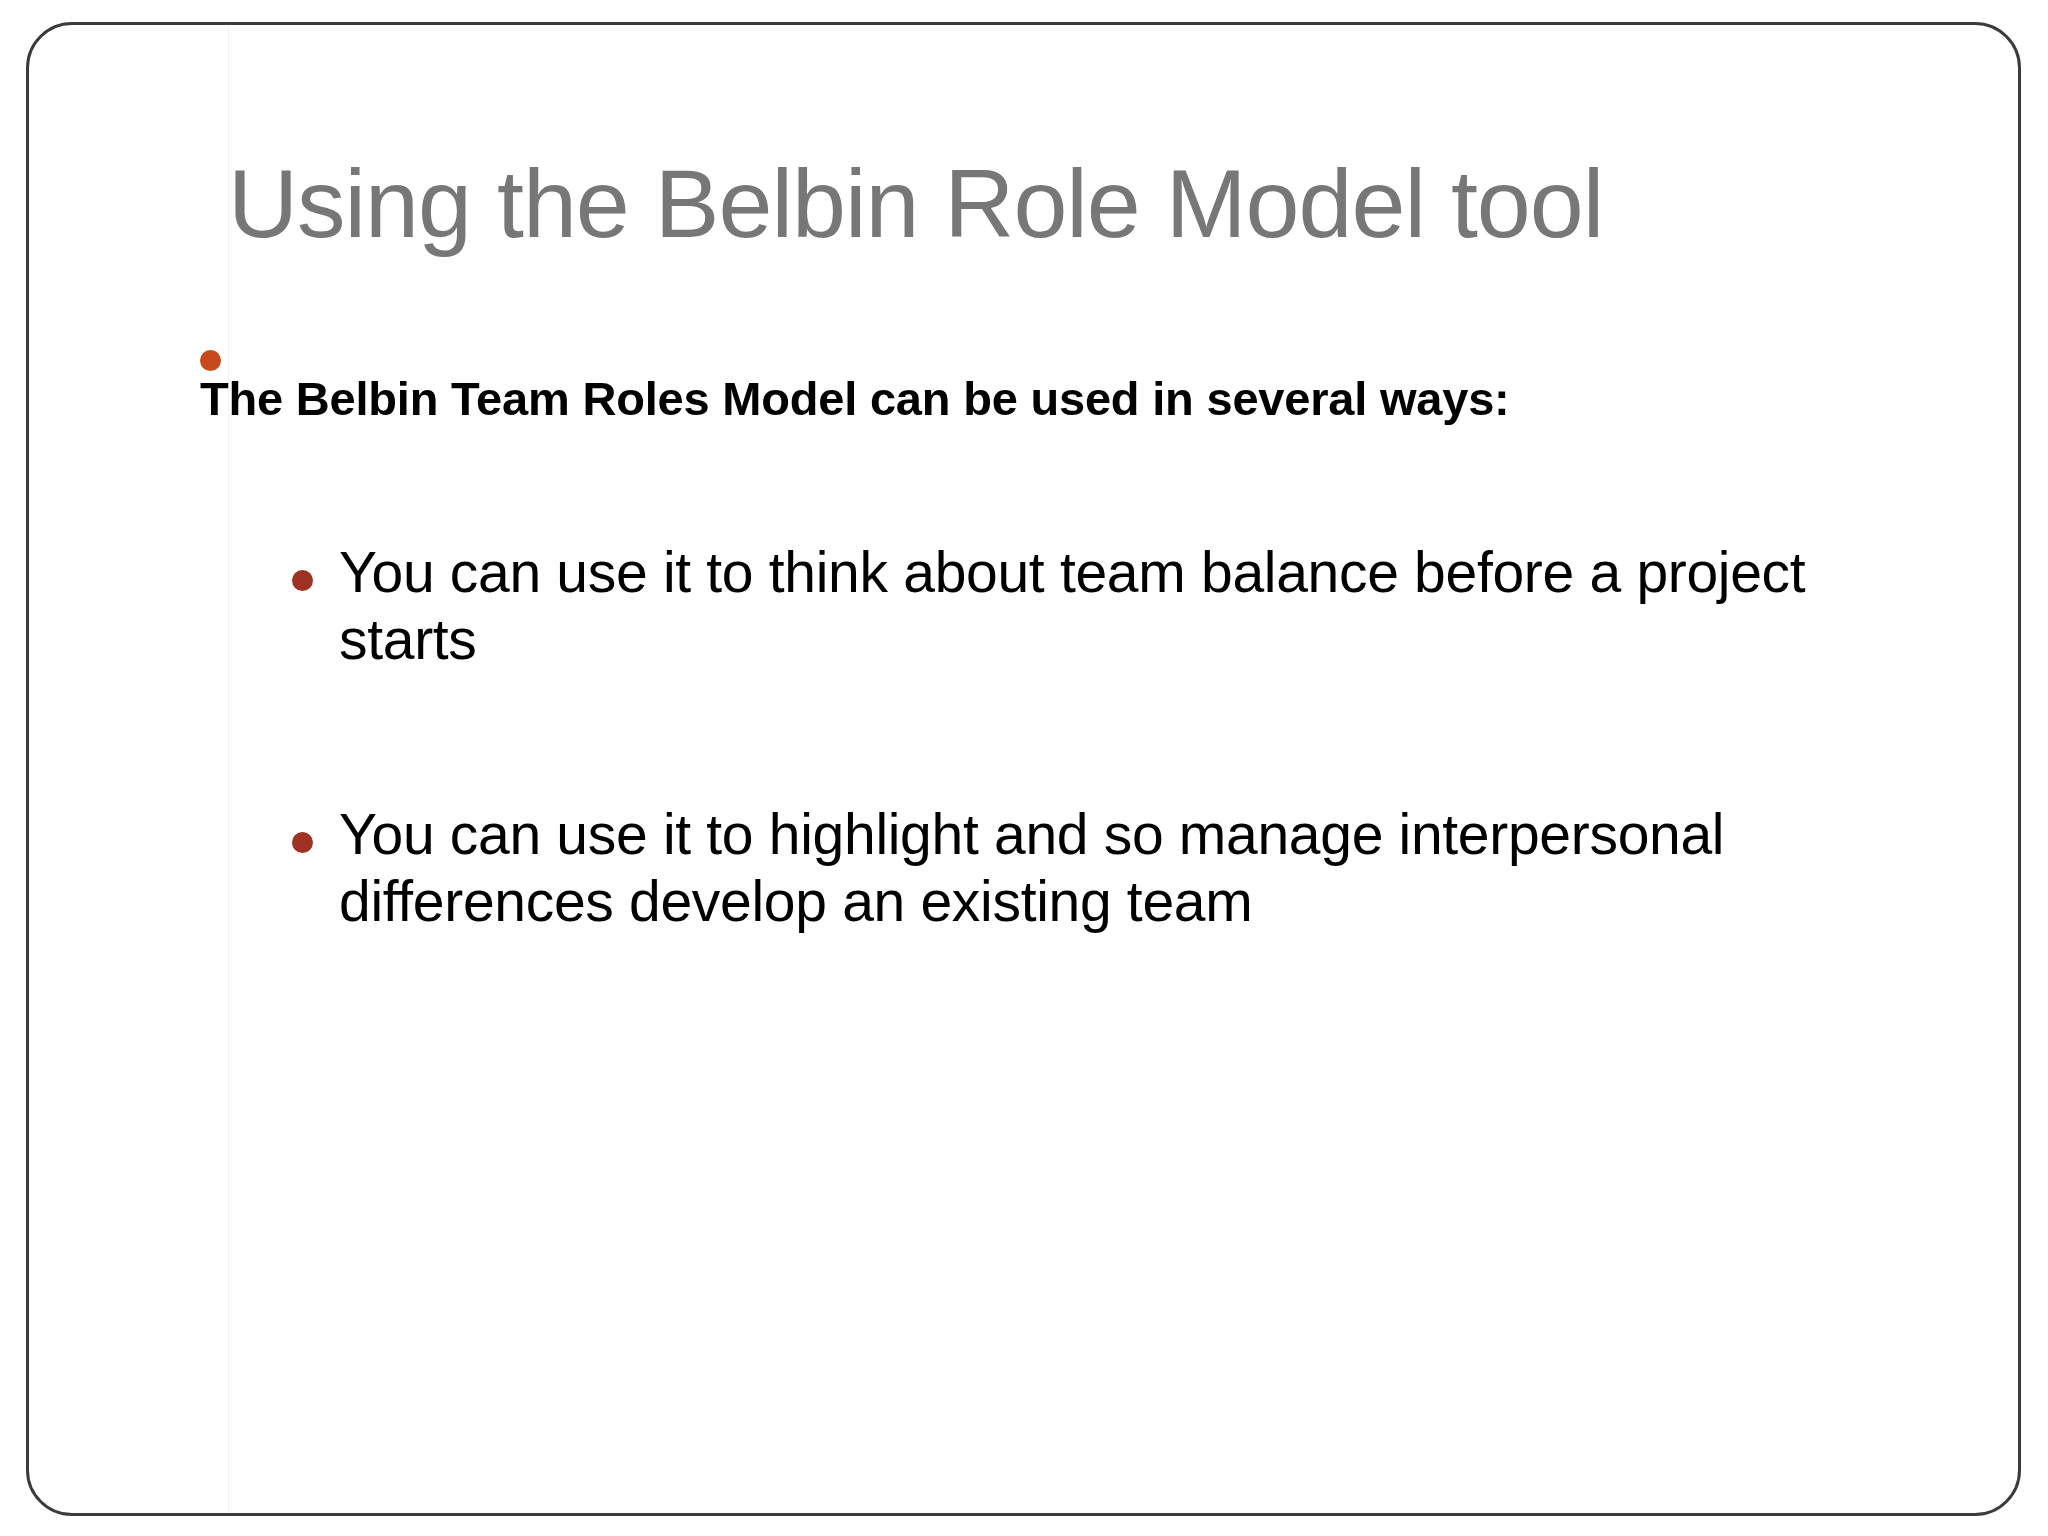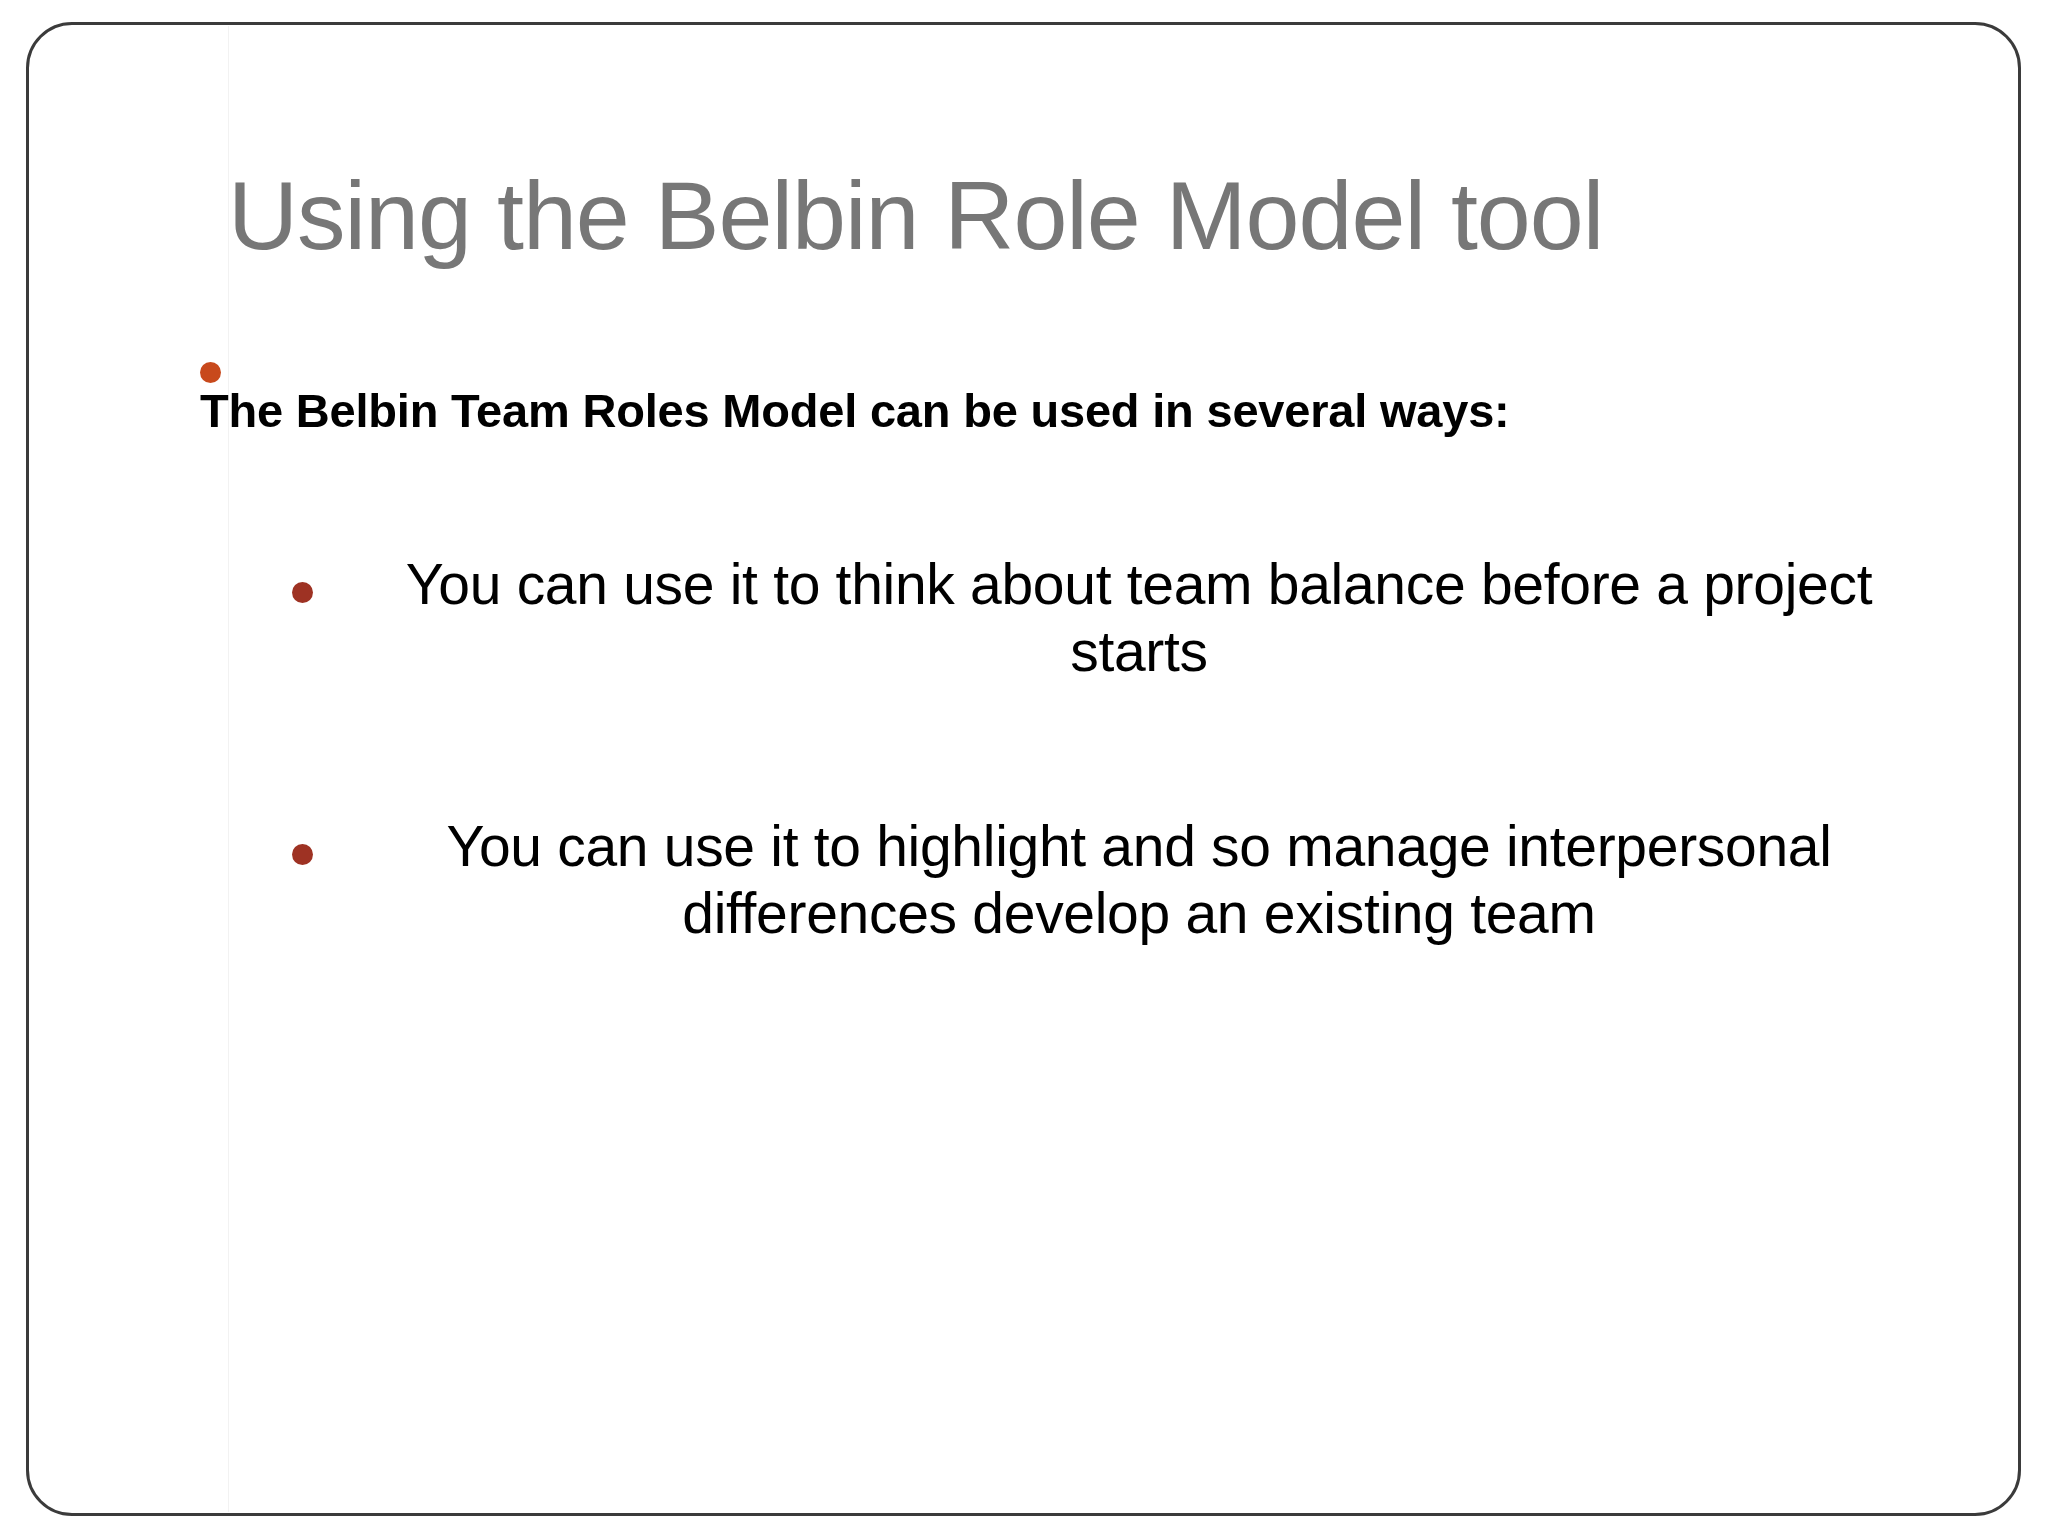--- a/index.html
+++ b/index.html
@@ -46,21 +46,20 @@
     height: 1486px;
     background: #f2f2f2;
   }
 
   .content {
     position: absolute;
     left: 0;
     top: 0;
     width: 2048px;
     height: 1364px;
-    margin-top: 12px;
   }
 
   .title {
     position: absolute;
     left: 228px;
     top: 155px;
     width: 1700px;
     color: #777777;
     font-family: "Liberation Sans", sans-serif;
     font-size: 97px;
@@ -135,21 +134,20 @@
 
   .lvl2 .text {
     flex: 1 1 auto;
     color: #000000;
     font-family: "Liberation Sans", sans-serif;
     font-size: 57px;
     font-weight: 400;
     line-height: 1.17;
     letter-spacing: -0.3px;
     max-width: 1600px;
-    text-align: center;
   }
 </style>
 </head>
 <body>
 
 <div class="slide">
 
   <div class="slide-frame"></div>
   <div class="slide-inner-edge"></div>
 

